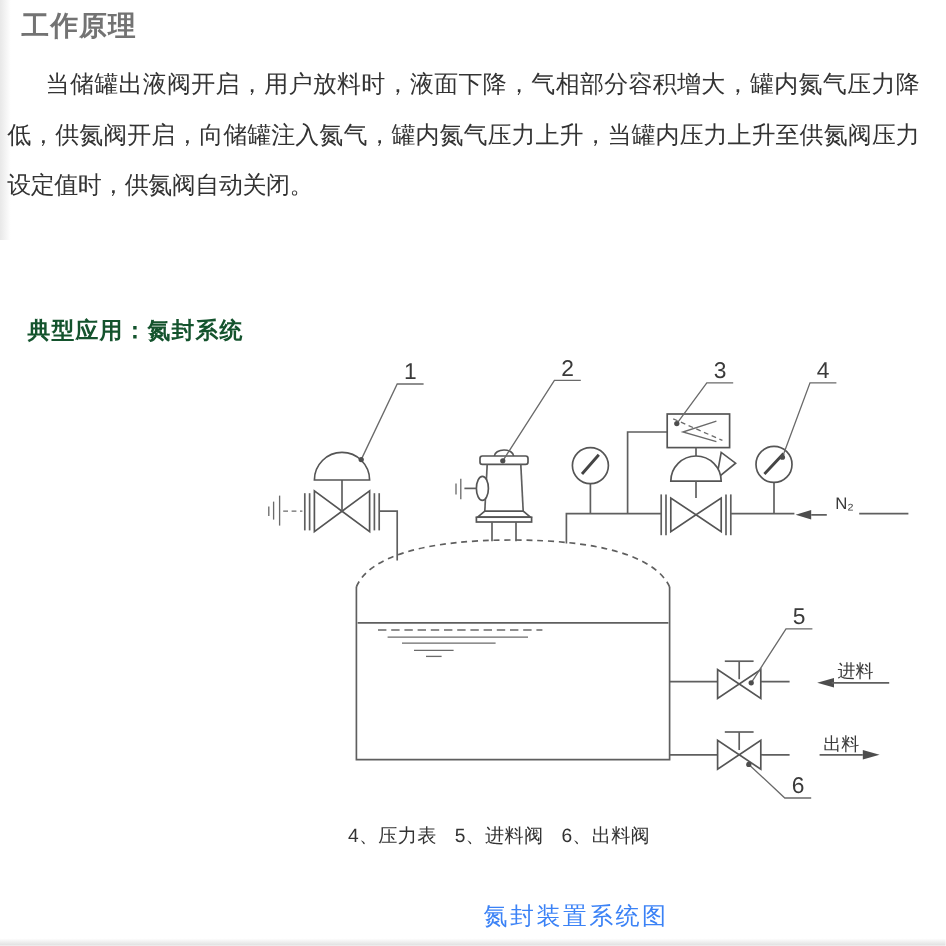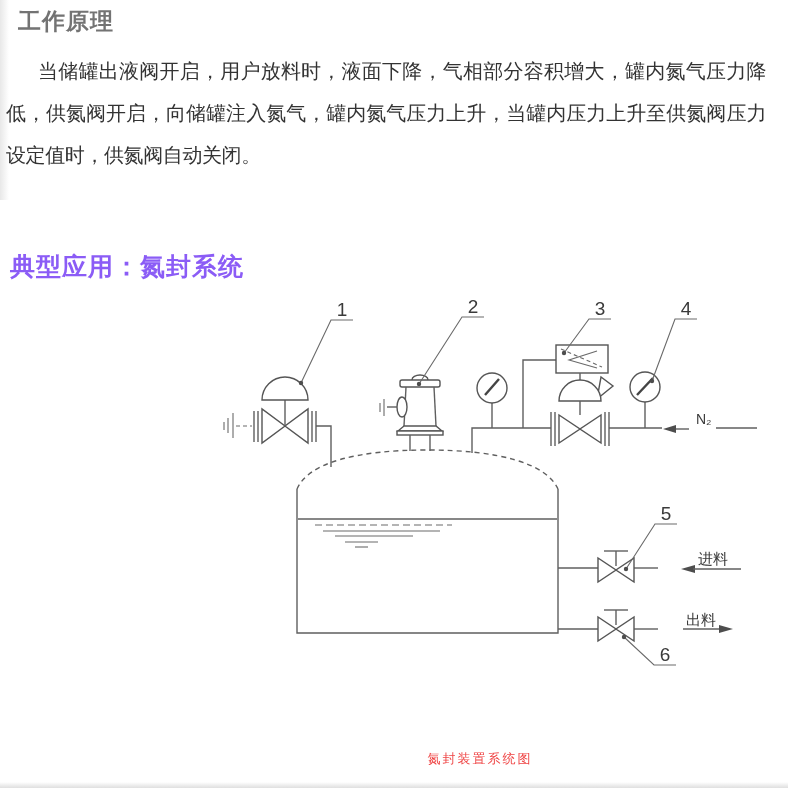--- a/index.html
+++ b/index.html
@@ -13,40 +13,40 @@
     font-size:23px;font-weight:bold;color:#737373;letter-spacing:1px;
   }
   .body-text{
     position:absolute;left:6px;top:50px;width:760px;color:#333;
   }
   .body-text p{
     margin:0;font-size:20px;line-height:42px;text-indent:32px;
     letter-spacing:-0.4px;text-align:justify;
   }
   .section-heading{
-    position:absolute;left:10px;top:250px;margin:0;
-    font-size:25px;font-weight:bold;color:#8b5cf6;letter-spacing:1px;
+    position:absolute;left:10px;top:250px;margin:13px;
+    font-size:19px;font-weight:bold;color:#14532d;letter-spacing:1px;
   }
   svg.diagram{position:absolute;left:0;top:0;width:788px;height:788px;}
   svg .pipe{stroke:#5f5f5f;stroke-width:1.4;fill:none;}
   svg .sym{stroke:#555;stroke-width:1.4;fill:#fff;}
   svg .thin{stroke:#6a6a6a;stroke-width:1.1;fill:none;}
   svg .solid{fill:#4d4d4d;stroke:none;}
   svg text{
     font-family:"Liberation Sans","DejaVu Sans",sans-serif;
     fill:#3a3a3a;
   }
   .legend{
     position:absolute;left:290px;top:687px;width:480px;
     font-size:16px;color:#333;line-height:22px;letter-spacing:0.2px;
   }
   .legend-row span{display:inline-block;margin-right:15px;}
   .diagram-caption{
     position:absolute;left:280px;top:750px;width:400px;margin:0;
-    text-align:center;font-size:13px;color:#ef4444;letter-spacing:2px;
+    text-align:center;font-size:20px;color:#3b82f6;letter-spacing:2px;
   }
   .edge-artifact-left{
     position:absolute;left:0;top:0;width:9px;height:200px;
     background:linear-gradient(to right,rgba(150,150,150,0.22),rgba(255,255,255,0));
   }
   .edge-artifact-bottom{
     position:absolute;left:0;bottom:0;width:100%;height:6px;
     background:linear-gradient(to top,rgba(140,140,140,0.28),rgba(255,255,255,0));
   }
 </style>
@@ -201,15 +201,18 @@
     <text x="342" y="316">1</text>
     <text x="473" y="313">2</text>
     <text x="600" y="315">3</text>
     <text x="686" y="315">4</text>
     <text x="666" y="520">5</text>
     <text x="665" y="661">6</text>
   </g>
 </svg>
 
 <div class="legend">
+  <div class="legend-row">
+    <span>4、压力表</span><span>5、进料阀</span><span>6、出料阀</span>
+  </div>
 </div>
 
 <p class="diagram-caption">氮封装置系统图</p>
 
 </body></html>

